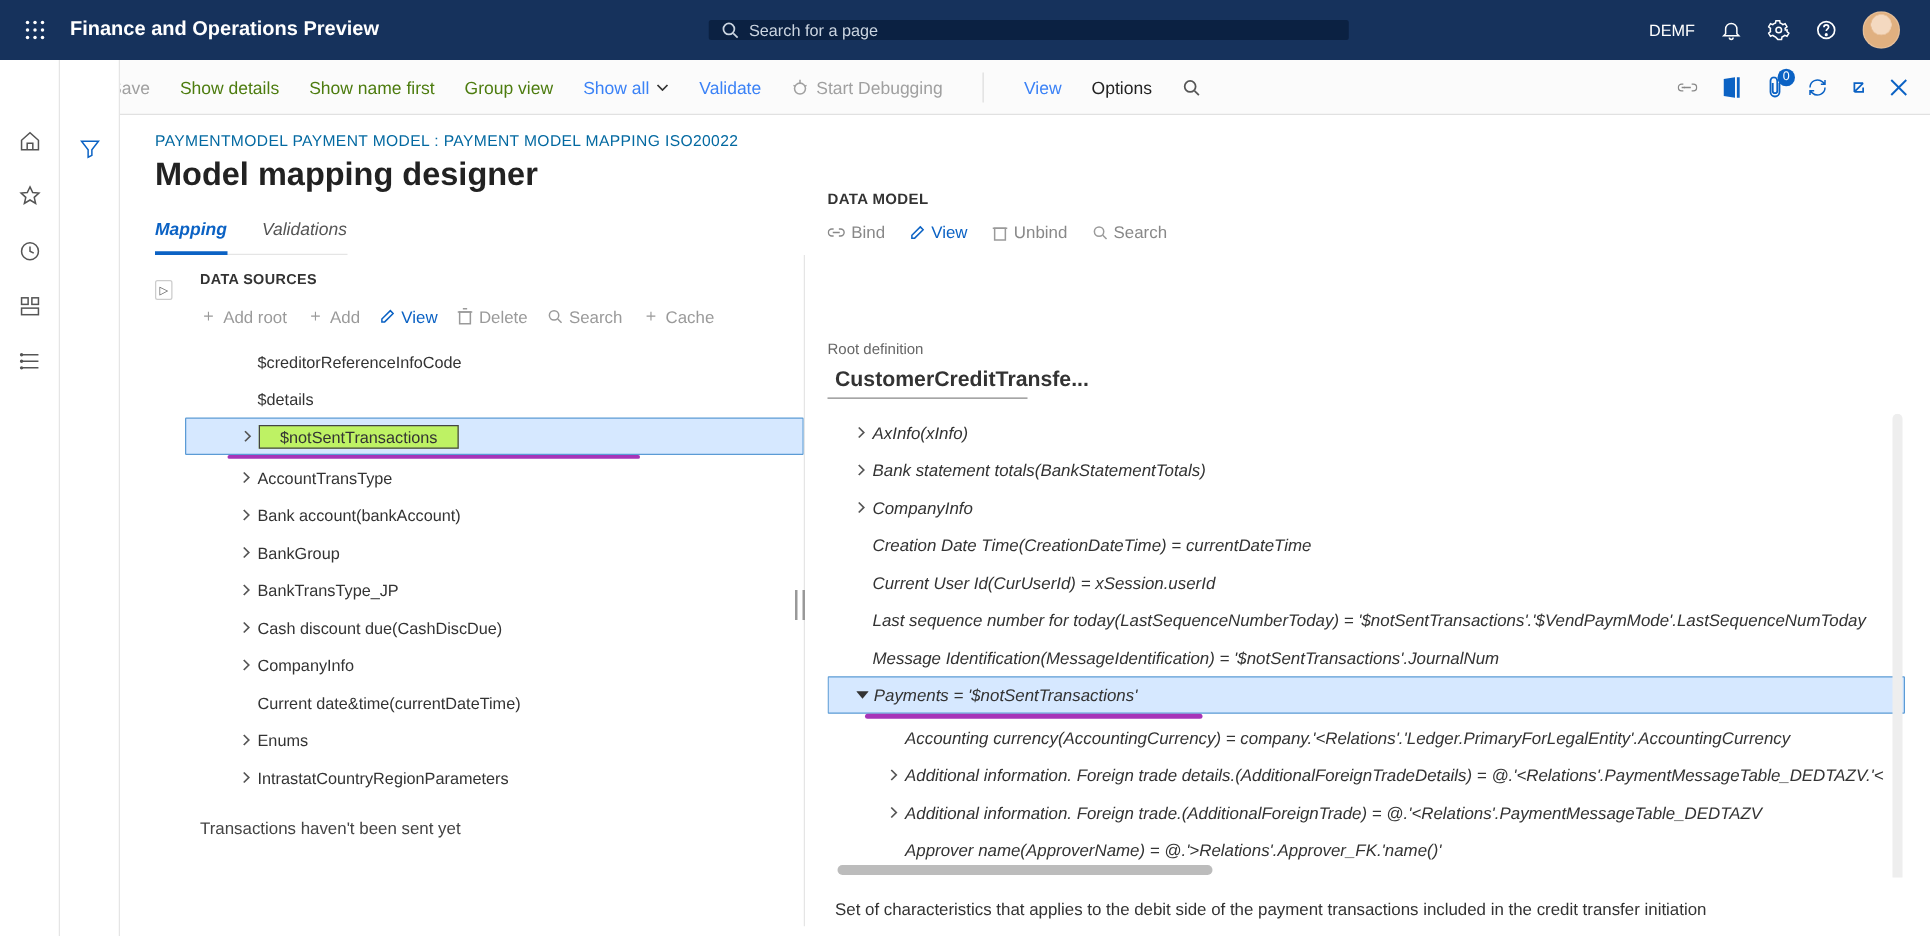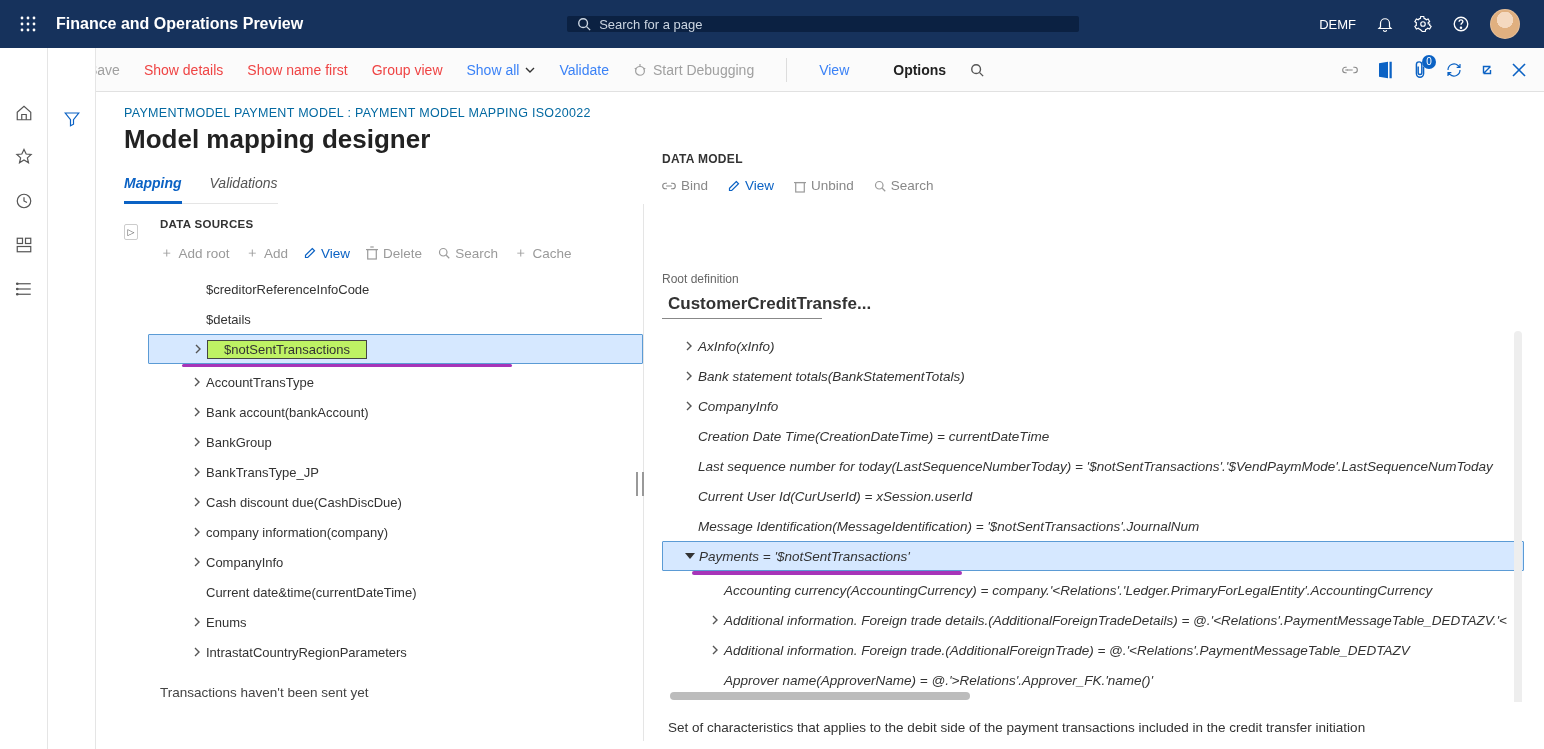--- a/index.html
+++ b/index.html
@@ -52,23 +52,23 @@
     display:flex; align-items:center;
     padding: 0 8px 0 0;
     background:#fbfbfb;
   }
   .cmd-left-btn {
     width:48px; height:44px; display:flex; align-items:center; justify-content:center;
     color:#333;
   }
   .cmd-group { display:flex; align-items:center; gap:24px; padding:0 12px 0 20px; }
   .cmd-item { color:#3b82f6; font-size:14px; display:flex; align-items:center; gap:6px;}
-  .cmd-item.link { color:#ef4444; }
+  .cmd-item.link { color:#4d7c0f; }
   .cmd-item.disabled { color:#a0a0a0; }
-  .cmd-item.bold { color:#222; font-weight:700;margin-left:20px;}
+  .cmd-item.bold { color:#222; font-weight:400;}
   .cmd-divider { width:1px; height:24px; background:#ddd; margin:0 8px;}
   .cmd-right { margin-left:auto; display:flex; align-items:center; gap:18px; padding-right:10px;}
   .badge-wrap { position:relative; }
   .badge {
     position:absolute; top:-6px; right:-8px;
     background:#0b62c4; color:#fff;
     border-radius:8px; font-size:10px;
     min-width:14px; height:14px; display:flex;align-items:center;justify-content:center;
     padding:0 3px;
   }
@@ -458,28 +458,20 @@
               </svg>
             </span>
             <span>Cash discount due(CashDiscDue)</span>
           </div>
           <div class="tree-row level1">
             <span class="tw">
               <svg width="8" height="10" viewBox="0 0 6 10" fill="none" stroke="#555" stroke-width="1.4">
                 <path d="M1 1l4 4-4 4"></path>
               </svg>
             </span>
-            <span>company information(company)</span>
-          </div>
-          <div class="tree-row level1">
-            <span class="tw">
-              <svg width="8" height="10" viewBox="0 0 6 10" fill="none" stroke="#555" stroke-width="1.4">
-                <path d="M1 1l4 4-4 4"></path>
-              </svg>
-            </span>
             <span>CompanyInfo</span>
           </div>
           <div class="tree-row level1">
             <span class="tw"></span>
             <span>Current date&amp;time(currentDateTime)</span>
           </div>
           <div class="tree-row level1">
             <span class="tw">
               <svg width="8" height="10" viewBox="0 0 6 10" fill="none" stroke="#555" stroke-width="1.4">
                 <path d="M1 1l4 4-4 4"></path>
@@ -561,25 +553,25 @@
               </svg>
             </span>
             <span>CompanyInfo</span>
           </div>
           <div class="dm-row level0">
             <span class="tw"></span>
             <span>Creation Date Time(CreationDateTime) = currentDateTime</span>
           </div>
           <div class="dm-row level0">
             <span class="tw"></span>
+            <span>Current User Id(CurUserId) = xSession.userId</span>
+          </div>
+          <div class="dm-row level0">
+            <span class="tw"></span>
             <span>Last sequence number for today(LastSequenceNumberToday) = '$notSentTransactions'.'$VendPaymMode'.LastSequenceNumToday</span>
-          </div>
-          <div class="dm-row level0">
-            <span class="tw"></span>
-            <span>Current User Id(CurUserId) = xSession.userId</span>
           </div>
           <div class="dm-row level0">
             <span class="tw"></span>
             <span>Message Identification(MessageIdentification) = '$notSentTransactions'.JournalNum</span>
           </div>
           <div class="dm-row level0 selected">
             <span class="tw">
               <svg width="10" height="8" viewBox="0 0 10 6" fill="#333">
                 <path d="M0 0h10L5 6z"></path>
               </svg>

